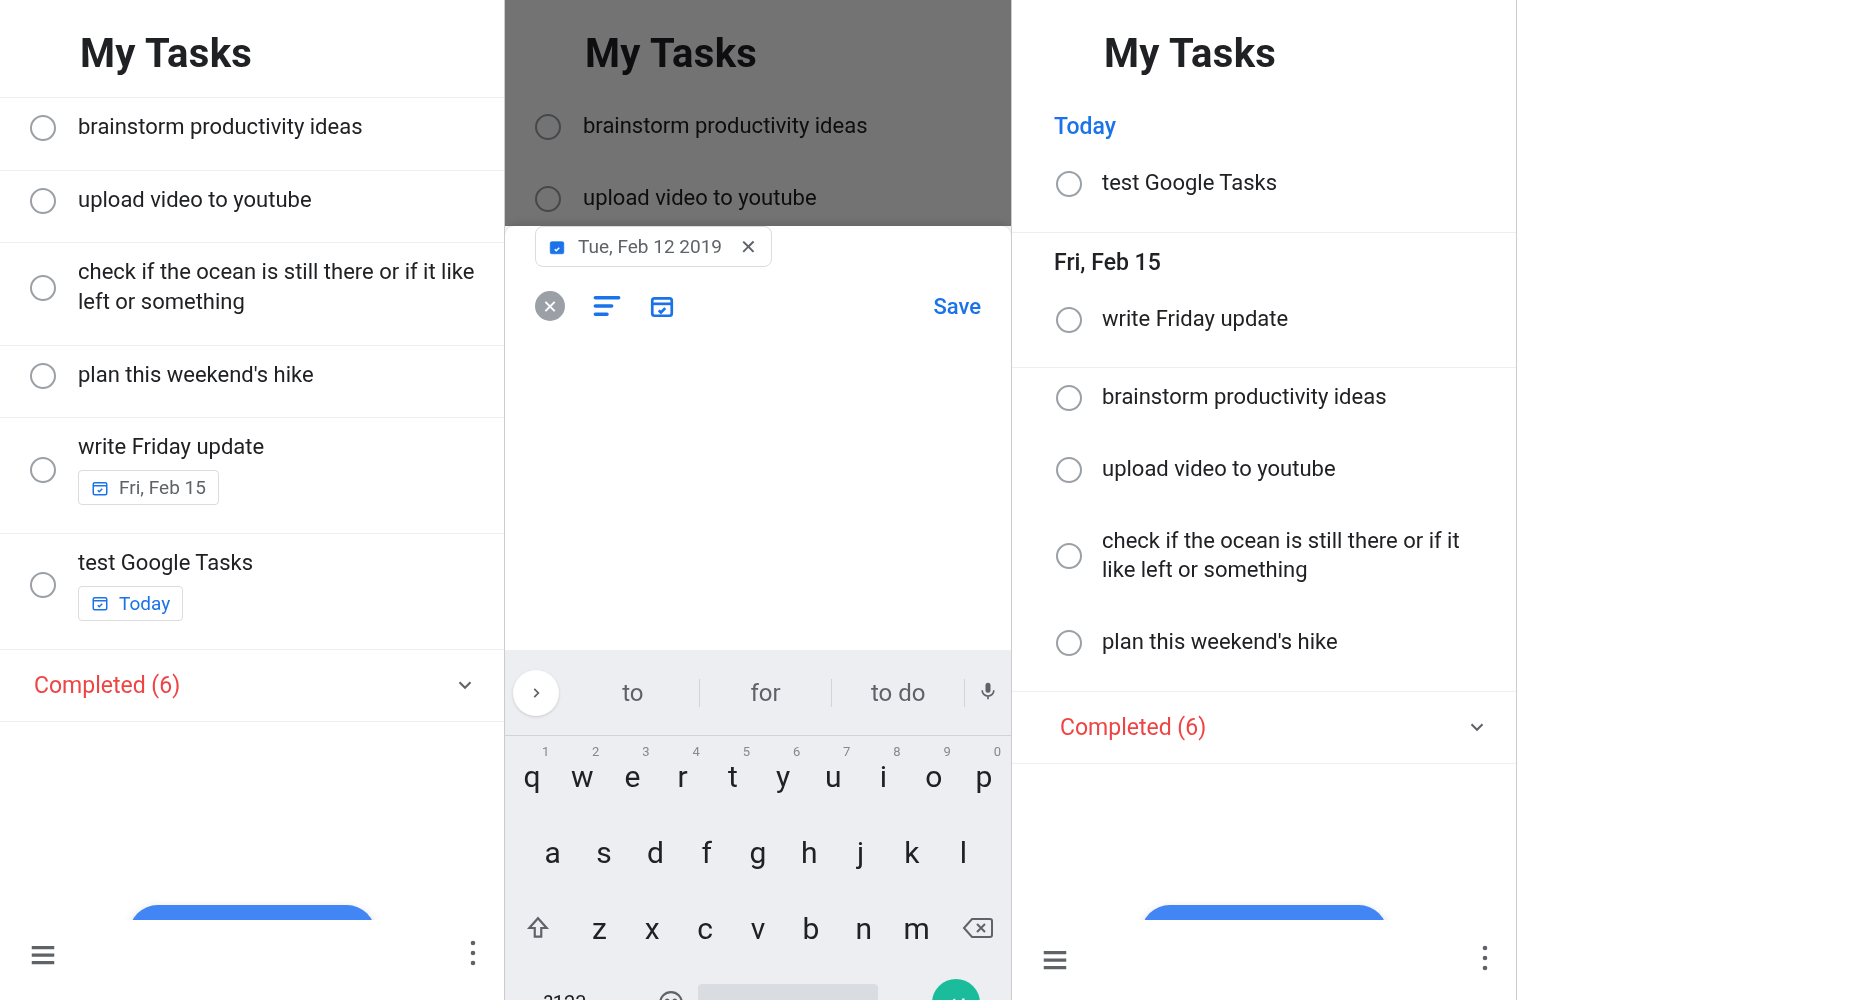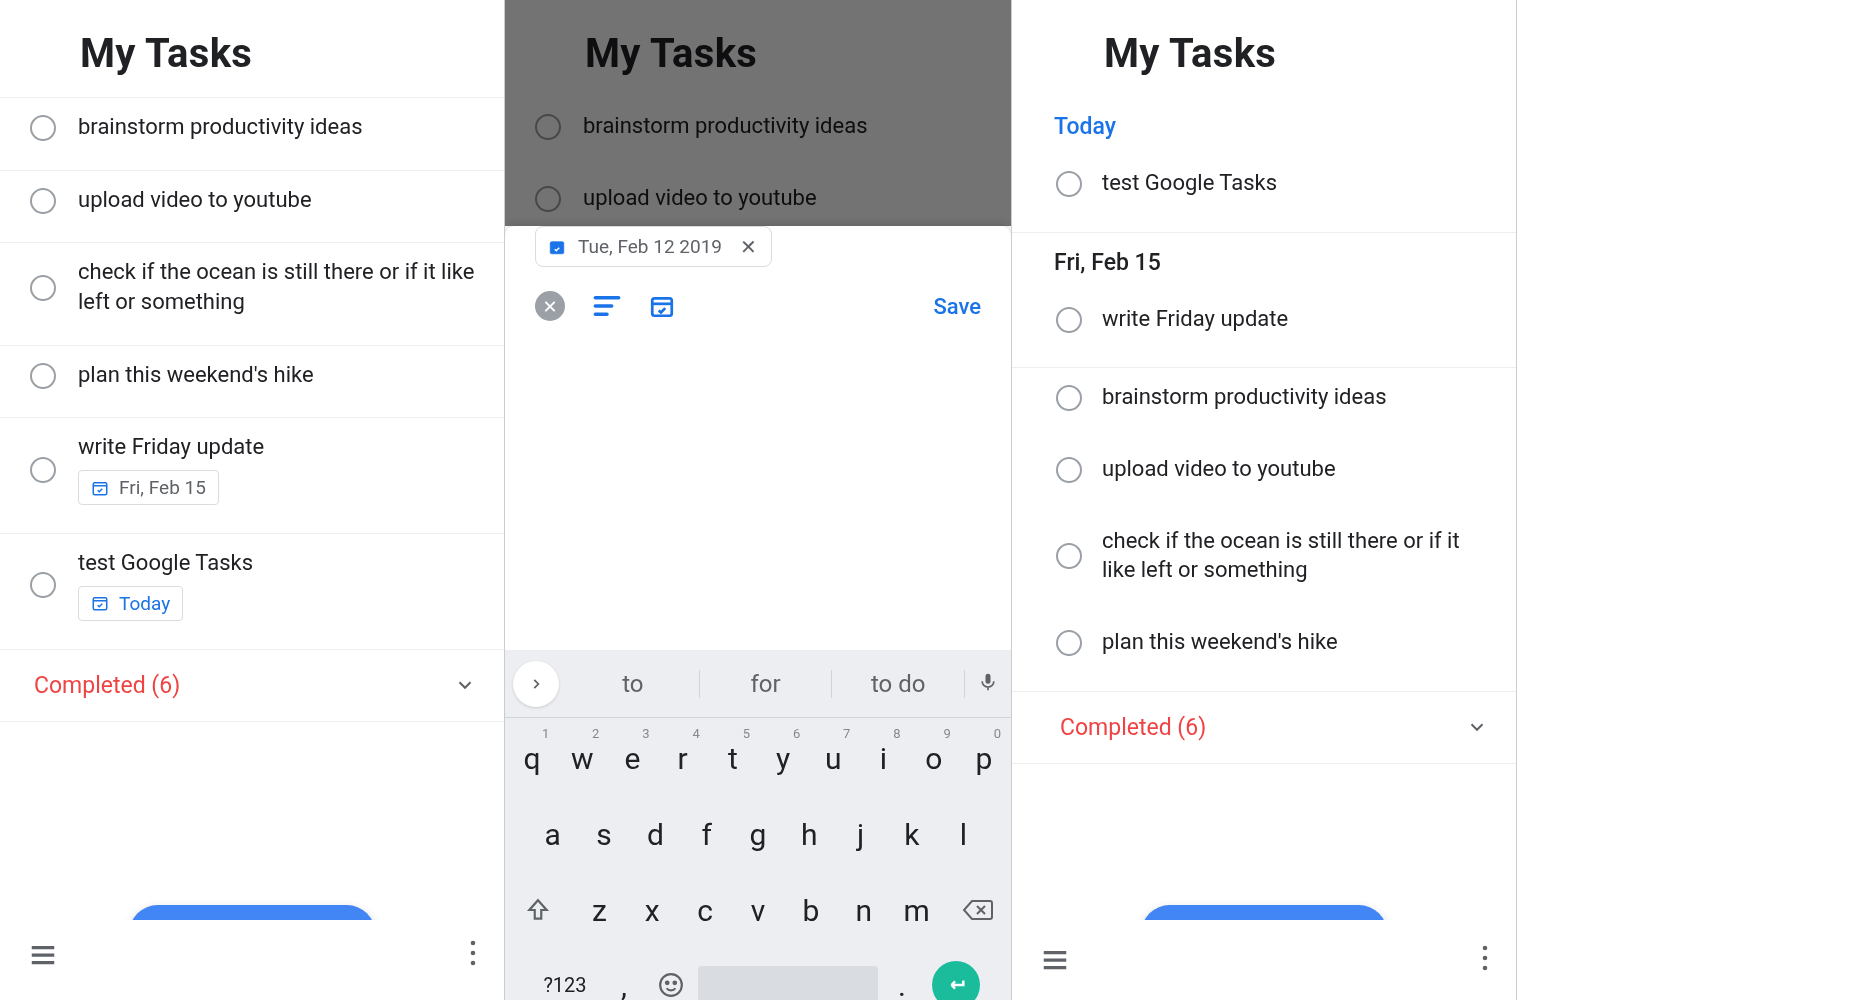--- a/index.html
+++ b/index.html
@@ -47,21 +47,21 @@
   .sheet{position:absolute;top:226px;left:0;right:0;bottom:0;background:#fff;border-radius:10px 10px 0 0;box-shadow:0 -2px 8px rgba(0,0,0,.15)}
   .sheet-hdr{font-size:22px;color:#202124;padding:26px 30px 16px}
   .datechip{display:inline-flex;align-items:center;gap:12px;border:1px solid #dadce0;border-radius:8px;padding:8px 8px 8px 12px;margin:0 0 0 30px;font-size:19px;color:#5f6368}
   .datechip .x{color:#5f6368;font-size:20px;padding:0 6px;line-height:1}
   .sheet-ctrls{display:flex;align-items:center;padding:24px 30px 12px;gap:28px}
   .round-x{width:30px;height:30px;border-radius:50%;background:#9aa0a6;color:#fff;display:flex;align-items:center;justify-content:center;font-size:18px}
   .save{margin-left:auto;color:#1a73e8;font-size:22px;font-weight:500}
 
   
   .kbd{position:absolute;left:0;right:0;bottom:0;top:424px;background:#eceef1;font-family:Roboto,Arial,sans-serif}
-  .sugrow{height:68px;display:flex;align-items:center;border-bottom:1px solid #d0d3d7}
+  .sugrow{height:86px;display:flex;align-items:center;border-bottom:1px solid #d0d3d7}
   .sugbtn{flex:1;text-align:center;font-size:24px;color:#5f6368;border-right:1px solid #d0d3d7}
   .sugbtn:last-of-type{border-right:none}
   .exp{width:46px;height:46px;border-radius:50%;background:#fff;display:flex;align-items:center;justify-content:center;margin:0 8px;box-shadow:0 1px 3px rgba(0,0,0,.15)}
   .mic{width:46px;text-align:center}
   .krow{display:flex;justify-content:center;gap:4px;margin-top:4px;padding:0 4px}
   .key{flex:1;height:72px;display:flex;flex-direction:column;align-items:center;justify-content:center;font-size:30px;color:#202124;position:relative}
   .key .num{position:absolute;top:4px;right:6px;font-size:13px;color:#888}
   .krow.r3{padding:0 24px}
   .krow.r4 .key.wide{flex:0 0 58px}
   .krow.r5{align-items:center}

